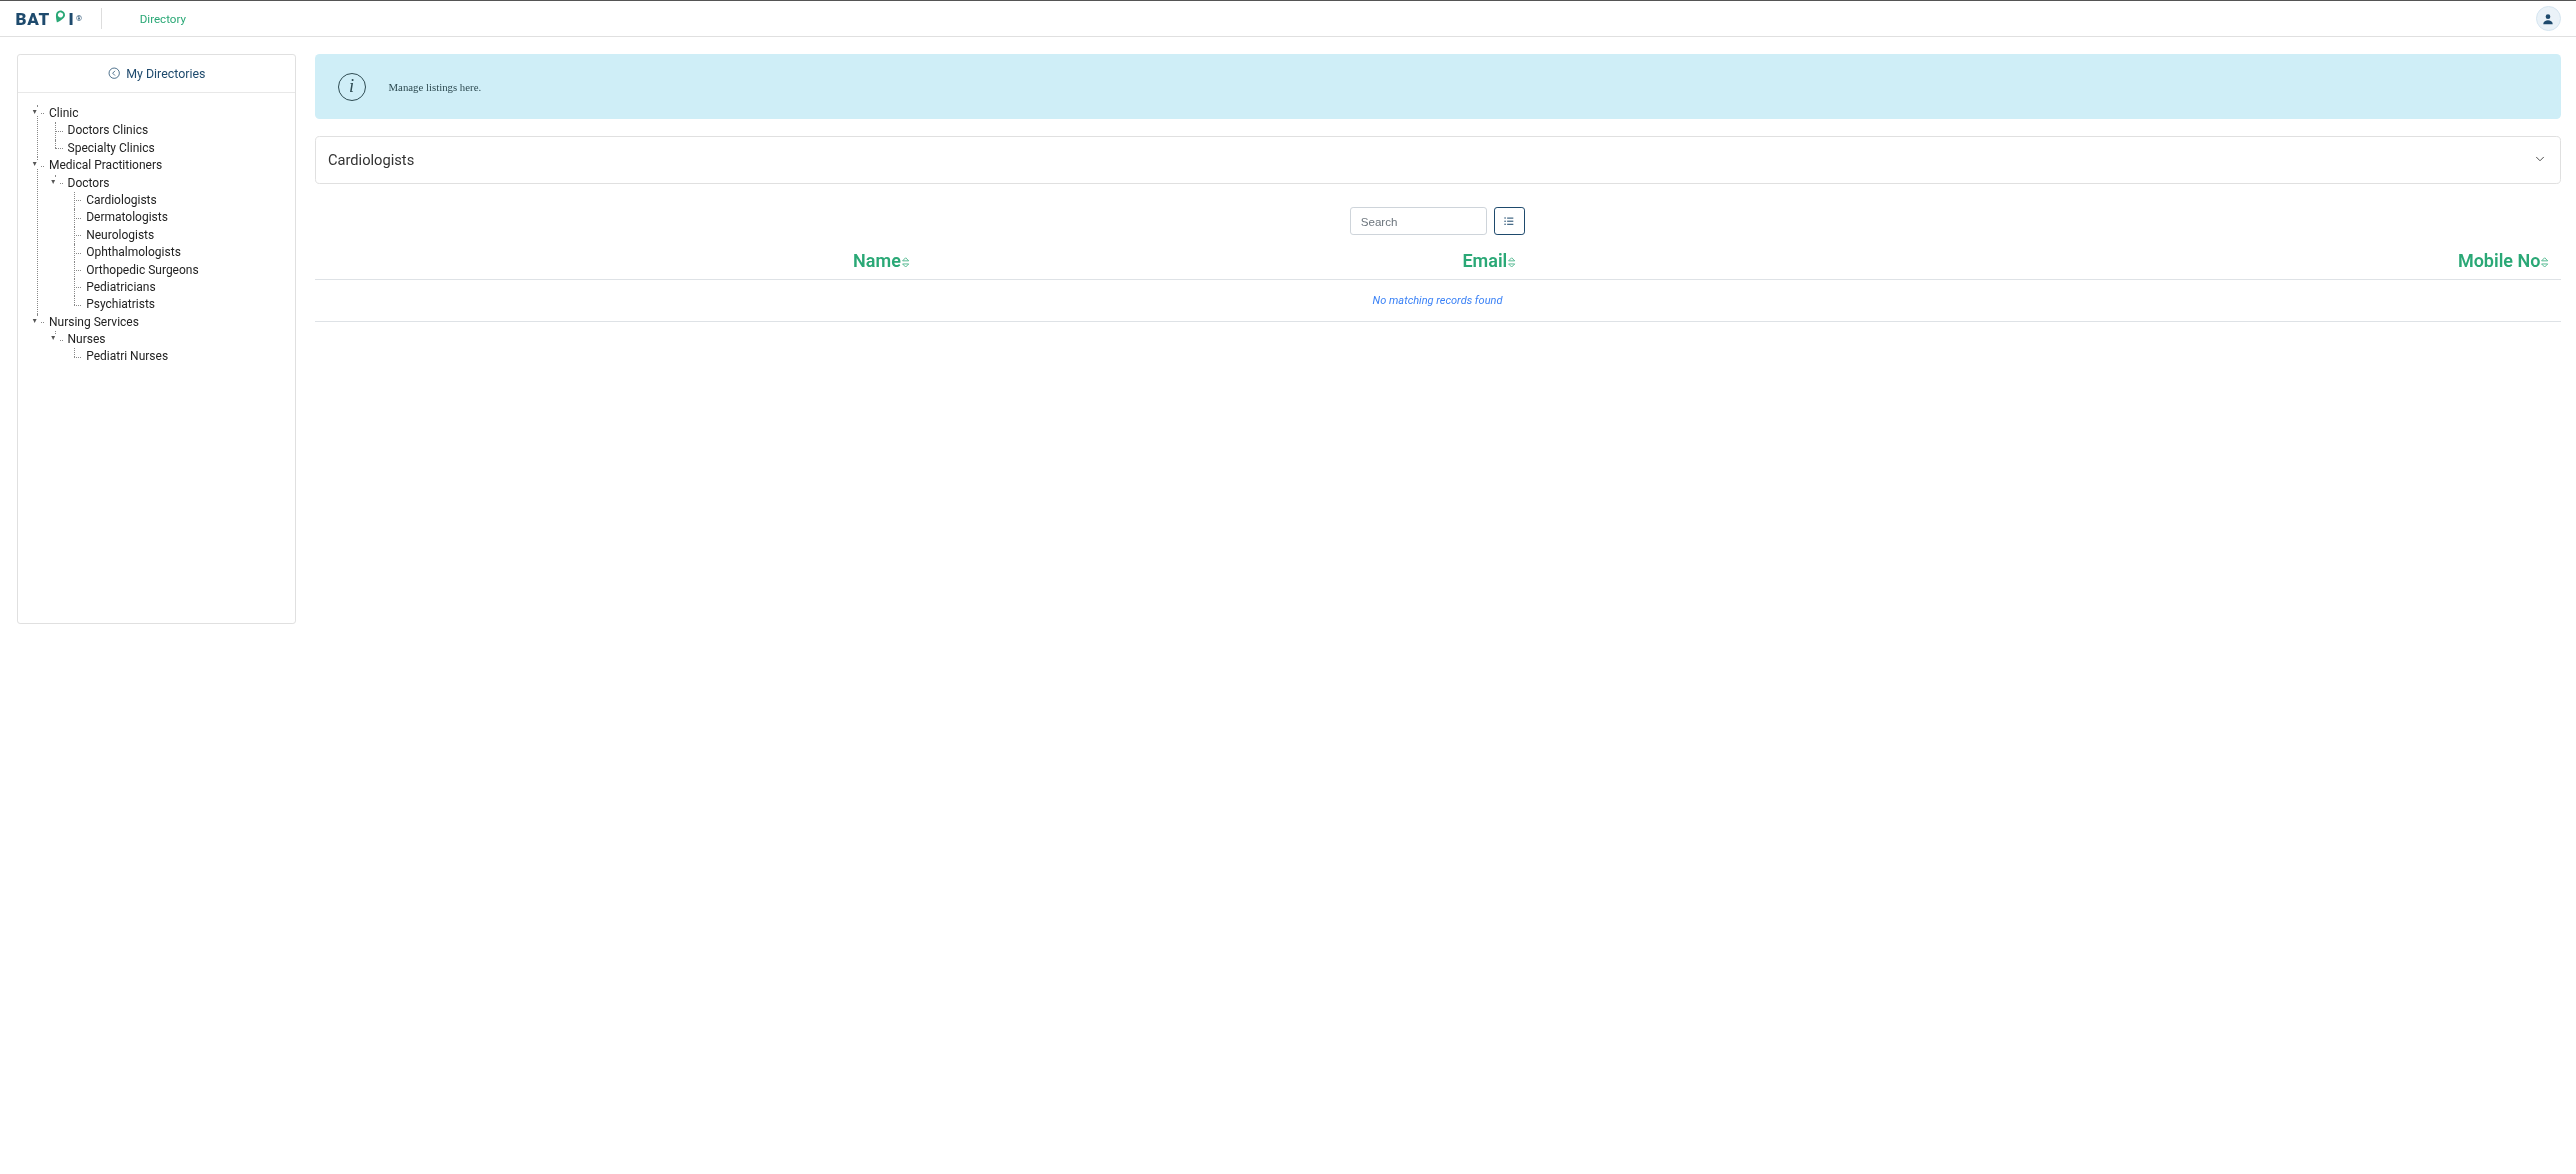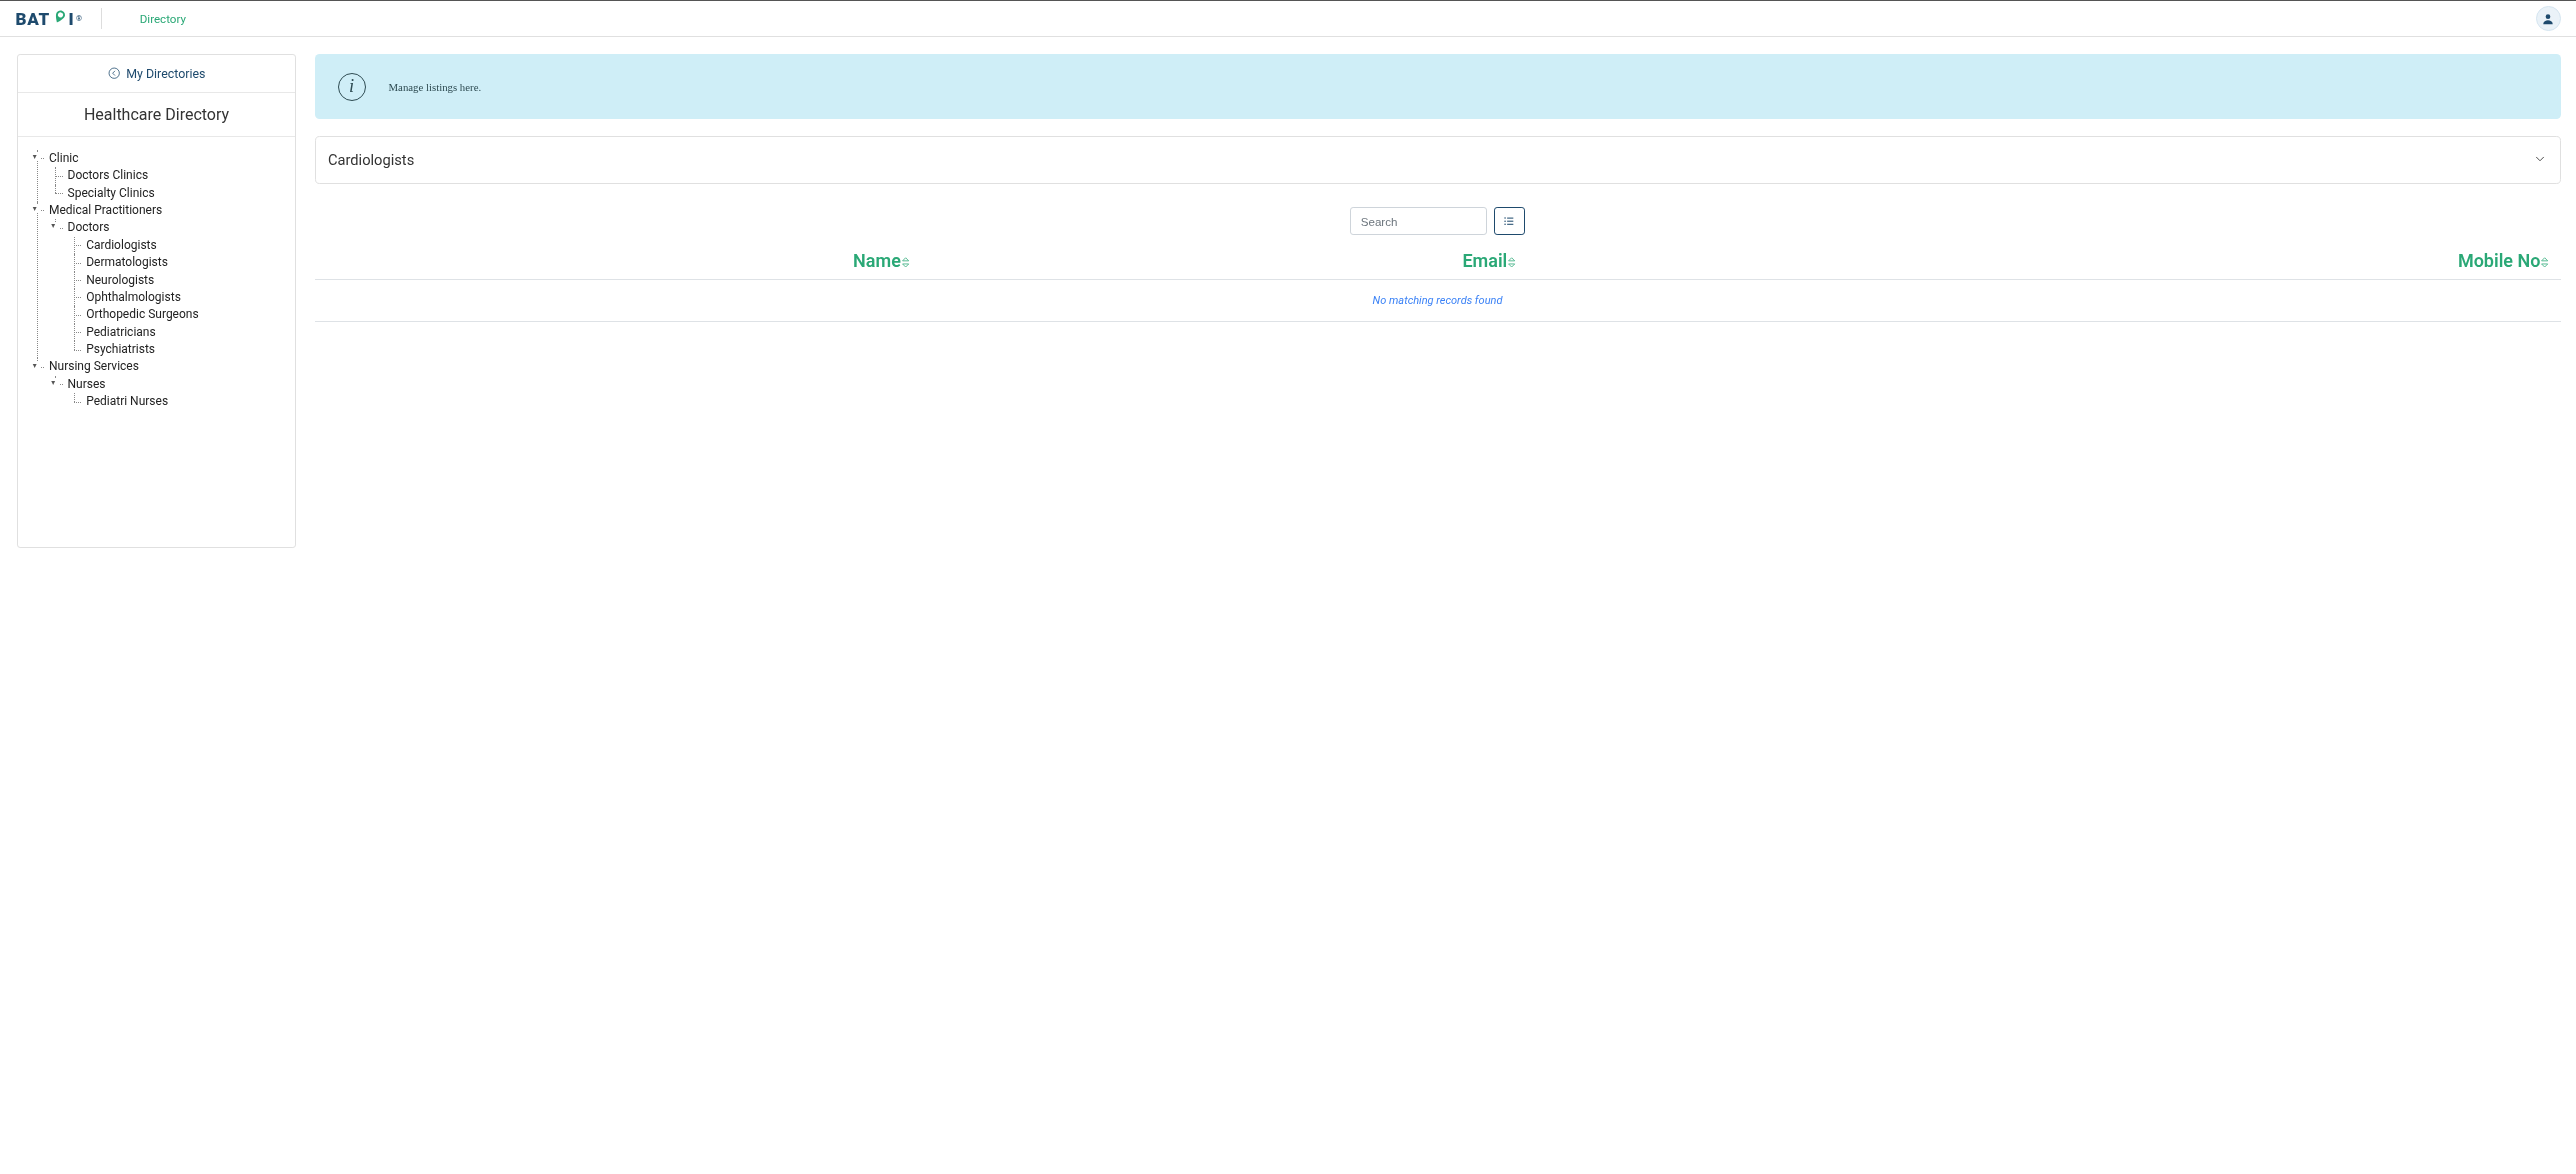--- a/index.html
+++ b/index.html
@@ -66,21 +66,21 @@
       display: flex;
       padding: 17px 9.3px 0 17px;
       gap: 18.5px;
     }
     .sidebar {
       width: 279px;
       flex-shrink: 0;
       border: 0.8px solid #e0e0e0;
       border-radius: 3.1px;
       background: #fff;
-      height: 494px;
+      height: 570px;
     }
     .sidebar-header {
       display: flex;
       align-items: center;
       justify-content: center;
       gap: 6.2px;
       padding: 10.8px;
       color: #1e4a6d;
       font-size: 12.4px;
       cursor: pointer;
@@ -282,21 +282,20 @@
 
 <div class="main-layout">
   <div class="sidebar">
     <div class="sidebar-header">
       <svg width="12.4" height="12.4" viewBox="0 0 24 24">
         <circle cx="12" cy="12" r="10" fill="none" stroke="#1e4a6d" stroke-width="1.5"></circle>
         <path d="M13 8l-4 4 4 4" fill="none" stroke="#1e4a6d" stroke-width="1.5" stroke-linecap="round" stroke-linejoin="round"></path>
       </svg>
       <span>My Directories</span>
     </div>
-    <div class="sidebar-title">Healthcare Directory</div>
     <div class="tree">
       <ul>
         <li class="has-children">
           <span class="node-toggle">▾</span>
           <span class="node-label">Clinic</span>
           <ul>
             <li><span class="node-label">Doctors Clinics</span></li>
             <li><span class="node-label">Specialty Clinics</span></li>
           </ul>
         </li>

